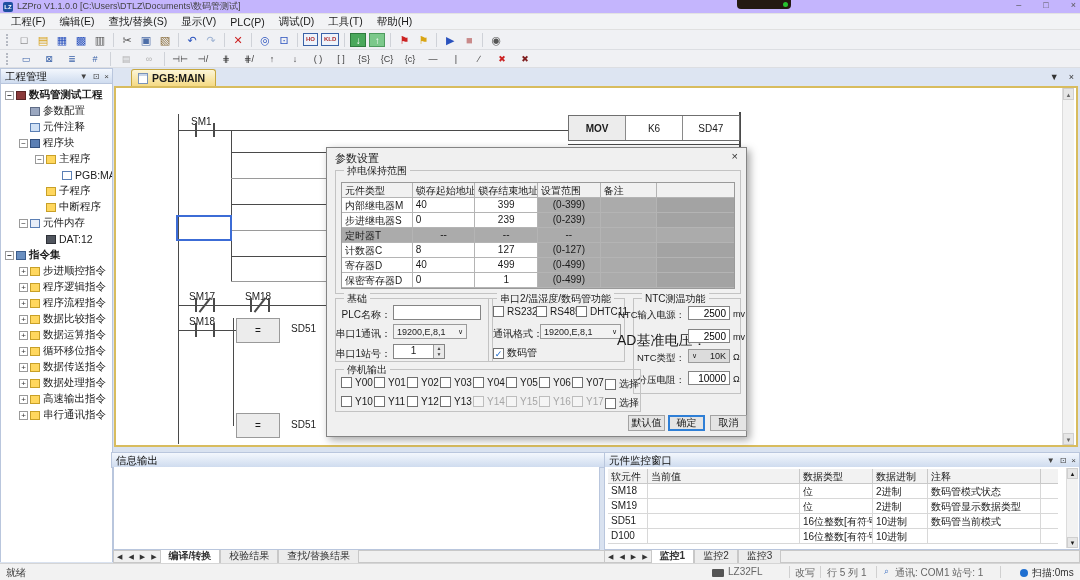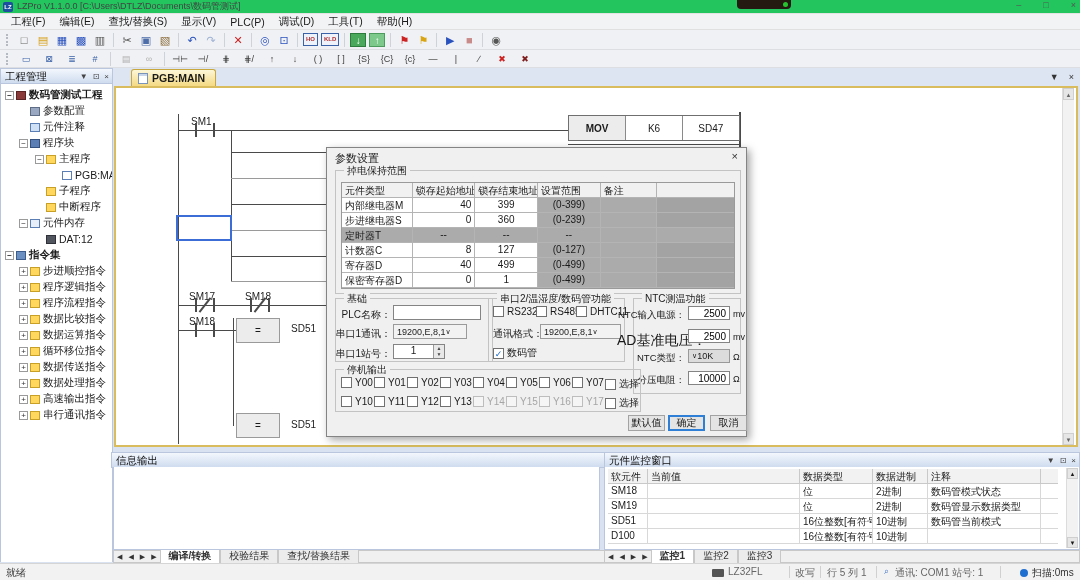--- a/index.html
+++ b/index.html
@@ -1,20 +1,20 @@
 <!DOCTYPE html>
 <html><head>
 <meta charset="utf-8">
 <style>
 *{box-sizing:border-box;margin:0;padding:0}
 body{font-family:"Liberation Sans","DejaVu Sans",sans-serif;background:#888}
 .app{position:relative;width:1080px;height:580px;background:#d9e2f0;overflow:hidden;font-size:11px;color:#1a1a1a;cursor:default}
 .abs{position:absolute}
 
-.titlebar{left:0;top:0;width:1080px;height:14px;background:#22c55e;border-bottom:1px solid #e3e3e3;display:flex;align-items:center}
+.titlebar{left:0;top:0;width:1080px;height:14px;background:#c4b5fd;border-bottom:1px solid #e3e3e3;display:flex;align-items:center}
 .logo{width:10px;height:10px;margin:0 4px 0 3px;background:#1d4fa0;color:#fff;font-size:6px;line-height:10px;text-align:center;font-weight:bold;border-radius:2px}
 .title-text{font-size:9px;color:#444}
 .winbtns{position:absolute;right:4px;top:0;display:flex;gap:22px;font-size:9px;color:#555}
 .rec{position:absolute;left:737px;top:0;width:54px;height:9px;background:#241a12;border-radius:0 0 4px 4px}
 .rec i{position:absolute;right:3px;top:2px;width:5px;height:5px;border-radius:50%;background:#27c32f}
 .menubar{left:0;top:14px;width:1080px;height:16px;background:#f2f3f5;border-bottom:1px solid #e0e0e0;display:flex;align-items:center;padding-left:4px}
 .menubar span{padding:0 7px;font-size:10.5px}
 .tbar{left:0;width:1080px;background:#f0f1f4;border-bottom:1px solid #dcdee2;display:flex;align-items:center;padding-left:6px;gap:1px}
 .tb1{top:30px;height:20px}.tb2{top:50px;height:18px}
 .grip{width:4px;height:12px;border-left:2px dotted #b5b9c2;margin-right:4px}
@@ -63,29 +63,29 @@
 
 .dlg{left:326px;top:147px;width:421px;height:290px;background:#f0f0f0;border:1px solid #848484;box-shadow:3px 3px 8px rgba(0,0,0,.35);z-index:5}
 .dlg-title{position:absolute;left:8px;top:3px;font-size:11px}
 .dlg-x{position:absolute;right:8px;top:2px;font-size:11px;color:#333}
 .grp{position:absolute;border:1px solid #c3c3c3}
 .gt{position:absolute;top:-7px;left:8px;background:#f0f0f0;padding:0 3px;font-size:10px}
 .ptable{position:absolute;left:14px;top:34px;width:394px;border:1px solid #9a9a9a;font-size:10px}
 .prow{display:flex;height:15px}
 .prow div{border-right:1px solid #b4b4b4;border-bottom:1px solid #b4b4b4;padding:1px 3px;background:#fff;white-space:nowrap;overflow:hidden}
 .prow .ch{background:#f1f1f1}
-.c0{width:71px}.c1{width:63px;text-align:right}.c2{width:63px;text-align:center}
+.c0{width:71px}.c1{width:63px;text-align:left}.c2{width:63px;text-align:center}
 .c3{width:63px;text-align:center;background:#ababab!important}
 .c4{width:57px;background:#ababab!important}
 .c5{width:77px;background:#a3a3a3!important;border-right:none!important}
 .rowdis div{background:#ababab!important;text-align:center}
 .dlab{position:absolute;font-size:10px;white-space:nowrap;text-align:right}
 .inp{position:absolute;border:1px solid #848484;background:#fff;font-size:10px;padding:0 3px;font-family:inherit;outline:none}
 .num{text-align:right}
-.cmb{position:absolute;border:1px solid #9a9a9a;background:#f2f2f2;font-size:9px;display:flex;align-items:center;justify-content:flex-start;padding:0 3px;white-space:nowrap}
+.cmb{position:absolute;border:1px solid #9a9a9a;background:#f2f2f2;font-size:9px;display:flex;align-items:center;justify-content:space-between;padding:0 3px;white-space:nowrap}
 .spin{position:absolute;border:1px solid #848484;background:#fff;font-size:10px;display:flex}
 .spin .v{flex:1;text-align:center}
 .spin .ar{width:11px;border-left:1px solid #9a9a9a;background:#e8e8e8;font-size:5px;line-height:6px;text-align:center;color:#444}
 .cb{position:absolute;display:flex;align-items:center;gap:3px;font-size:10px;white-space:nowrap}
 .cbx{width:11px;height:11px;background:#fff;border:1px solid #707070;font-size:9px;line-height:10px;text-align:center;color:#1464c8;flex:none}
 .cb.dis{color:#a6a6a6}.cb.dis .cbx{border-color:#bdbdbd;background:#f5f5f5}
 .statusbox{position:absolute;left:6px;top:267px;width:292px;height:16px;border:1px solid #9a9a9a;background:#f4f4f4;font-size:9.5px;padding:1px 3px;white-space:nowrap;overflow:hidden}
 .btn{position:absolute;top:267px;width:37px;height:16px;border:1px solid #a3a3a3;background:#e4e4e4;font-size:10px;text-align:center;line-height:14px}
 .btn.focus{border:2px solid #2f7fd6;line-height:12px}
 
@@ -404,21 +404,21 @@
         <div class="c0">内部继电器M</div>
           <div class="c1">40</div>
           <div class="c2">399</div>
           <div class="c3">(0-399)</div>
           <div class="c4"></div>
           <div class="c5"></div>
       </div>
       <div class="prow">
         <div class="c0">步进继电器S</div>
           <div class="c1">0</div>
-          <div class="c2">360</div>
+          <div class="c2">239</div>
           <div class="c3">(0-239)</div>
           <div class="c4"></div>
           <div class="c5"></div>
       </div>
       <div class="prow rowdis">
         <div class="c0" style="text-align:left">定时器T</div>
           <div class="c1">--</div>
           <div class="c2">--</div>
           <div class="c3">--</div>
           <div class="c4"></div>

